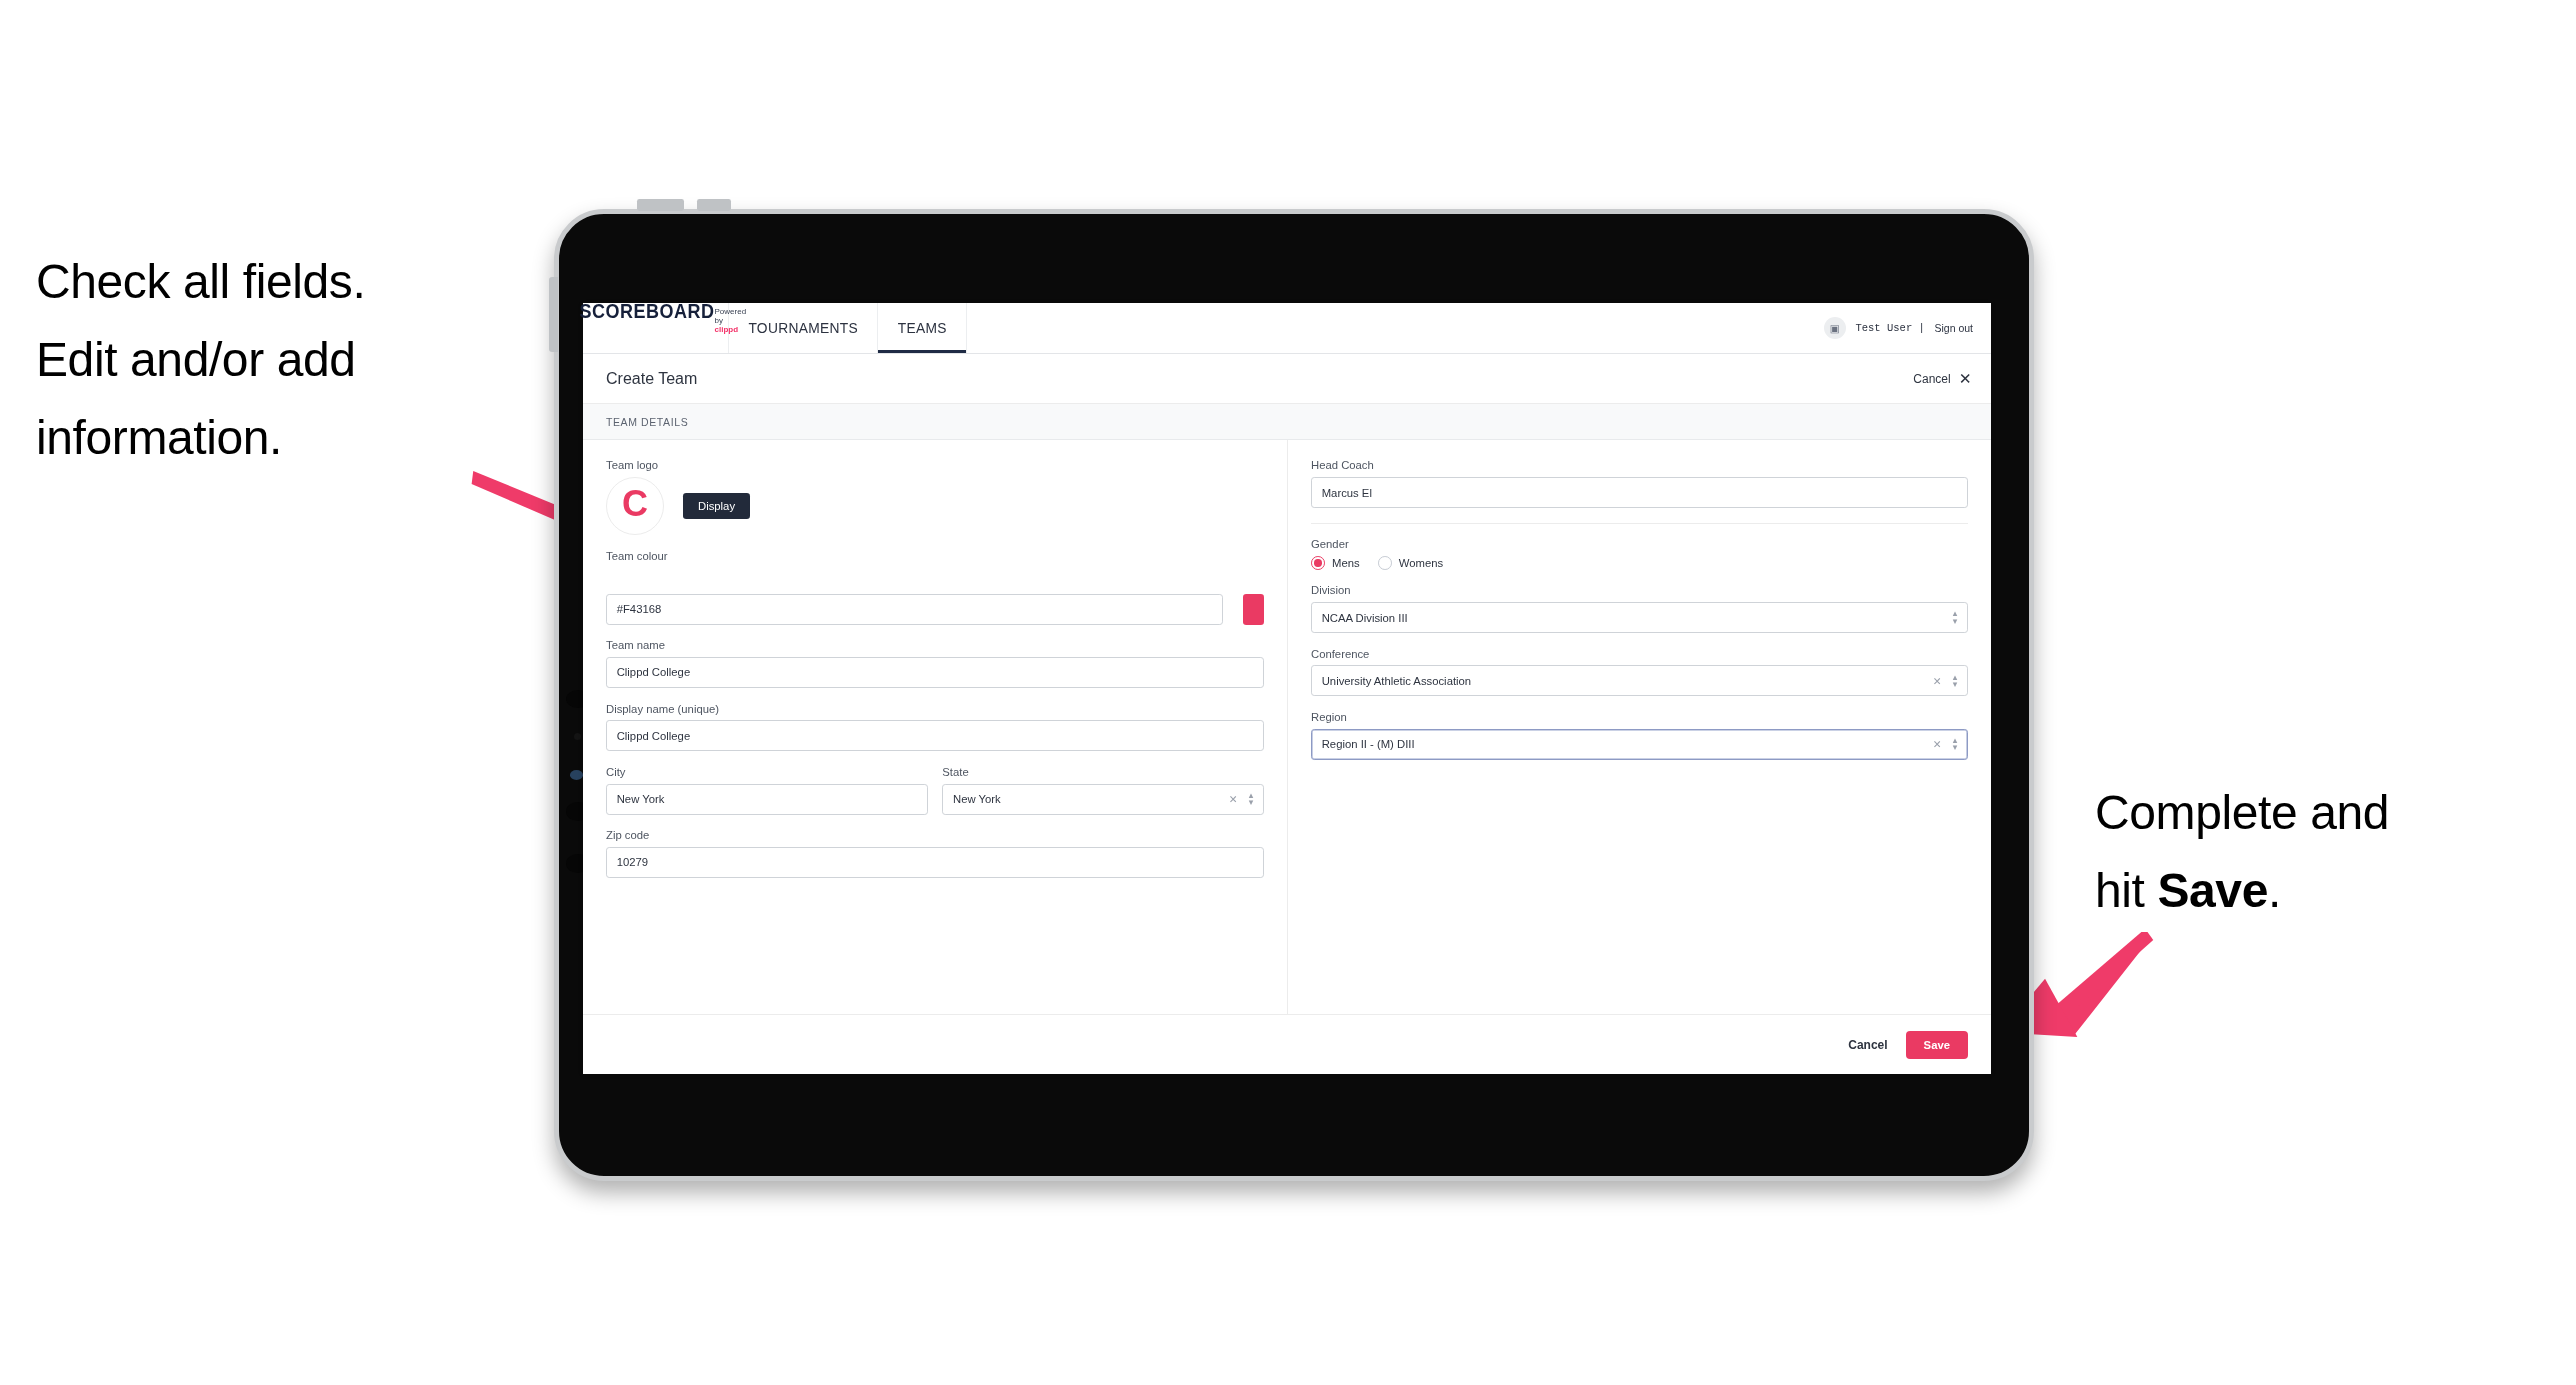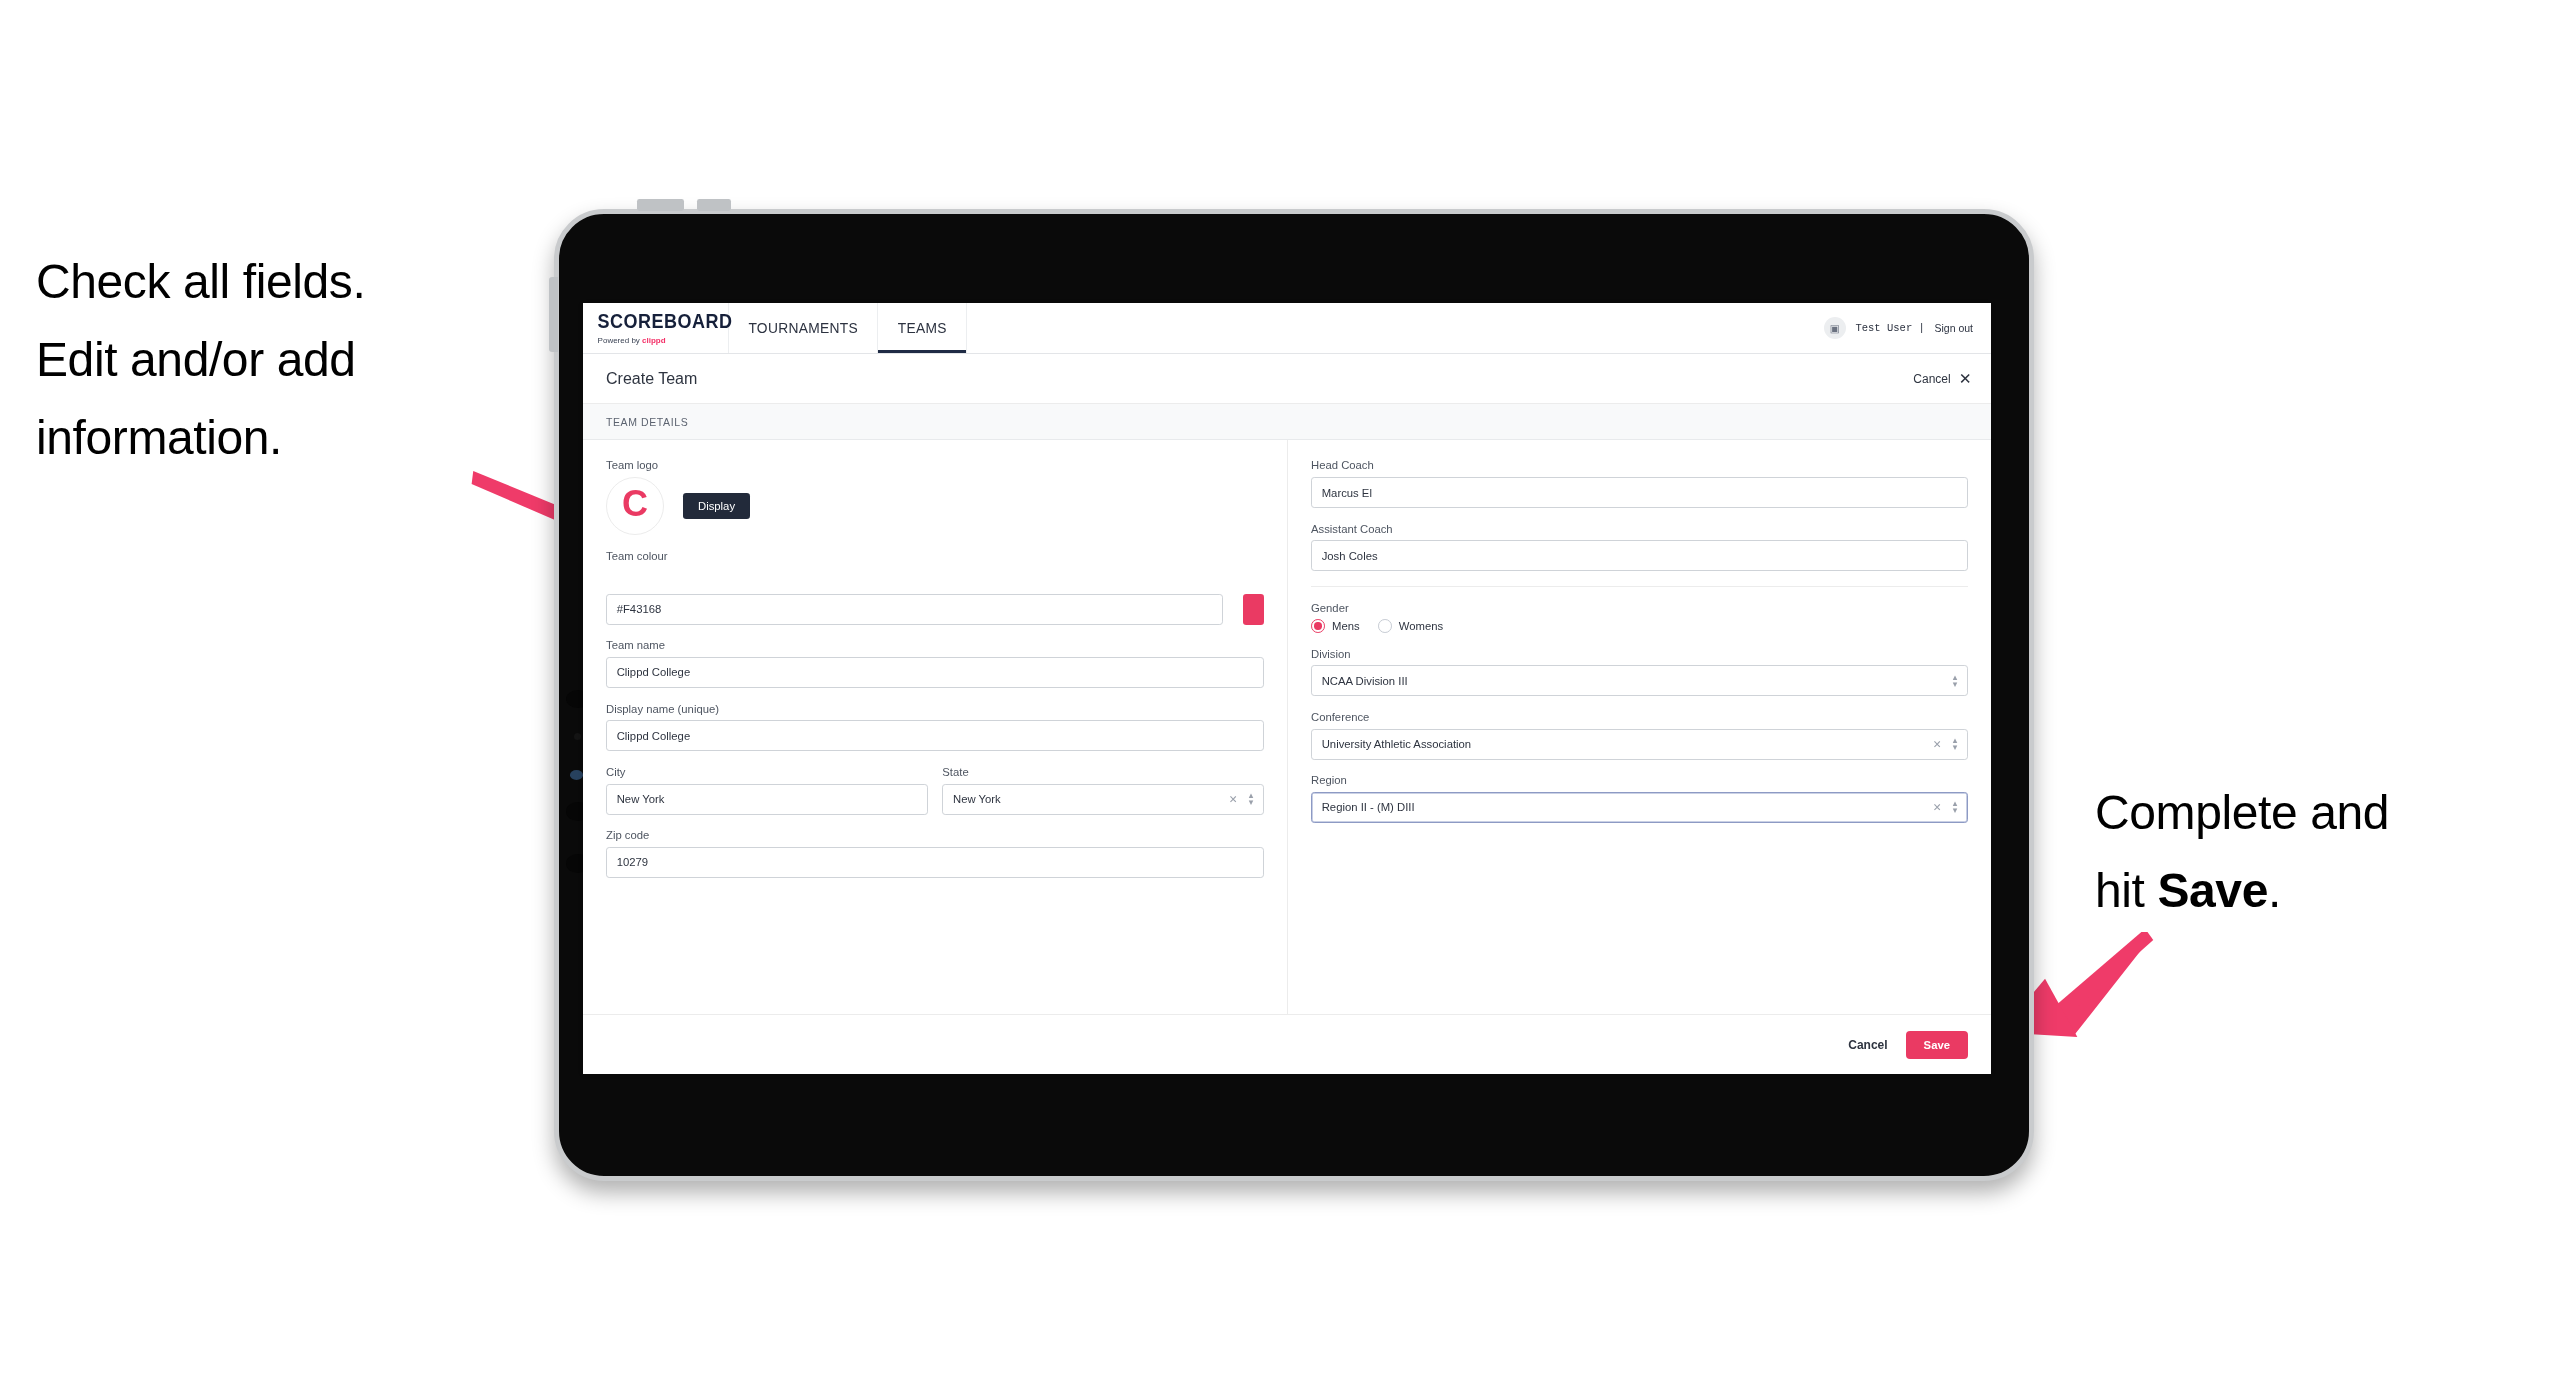--- a/index.html
+++ b/index.html
@@ -61,21 +61,21 @@
 
   
   #navbar {
     height: 51px; flex: 0 0 51px;
     border-bottom: 0.8px solid #e3e5e8;
     display: flex; align-items: stretch;
     background: #fff;
   }
   #brand {
     width: 146px; flex: 0 0 146px;
-    display: flex; flex-direction: column; justify-content: center;
+    display: flex; flex-direction: row; justify-content: center;
     padding-left: 14.6px;
     border-right: 0.8px solid #eceef0;
   }
   #brand-title {
     font-size: 18px; font-weight: 800; letter-spacing: 0.5px;
     color: #16203a; font-family: "Liberation Sans", sans-serif;
     transform: scaleY(1.12); transform-origin: left center;
   }
   #brand-sub { font-size: 8px; color: #3b4354; margin-top: 4px; }
   #brand-sub .pink { color: #f43168; font-weight: 700; }
@@ -337,26 +337,20 @@
 
       <div id="col-right">
 
         <div class="field">
           <span class="lbl">Head Coach</span>
           <div class="inp">
             <span>Marcus El</span>
           </div>
         </div>
 
-        <div class="field">
-          <span class="lbl">Assistant Coach</span>
-          <div class="inp">
-            <span>Josh Coles</span>
-          </div>
-        </div>
 
 
         <div style="border-top:0.8px solid #ececec; margin-bottom:14.6px;"></div>
 
         <div class="field">
           <span class="lbl">Gender</span>
           <div id="radio-row">
             <label class="radio">
               <span class="rdot on"></span>
               <span>Mens</span>

